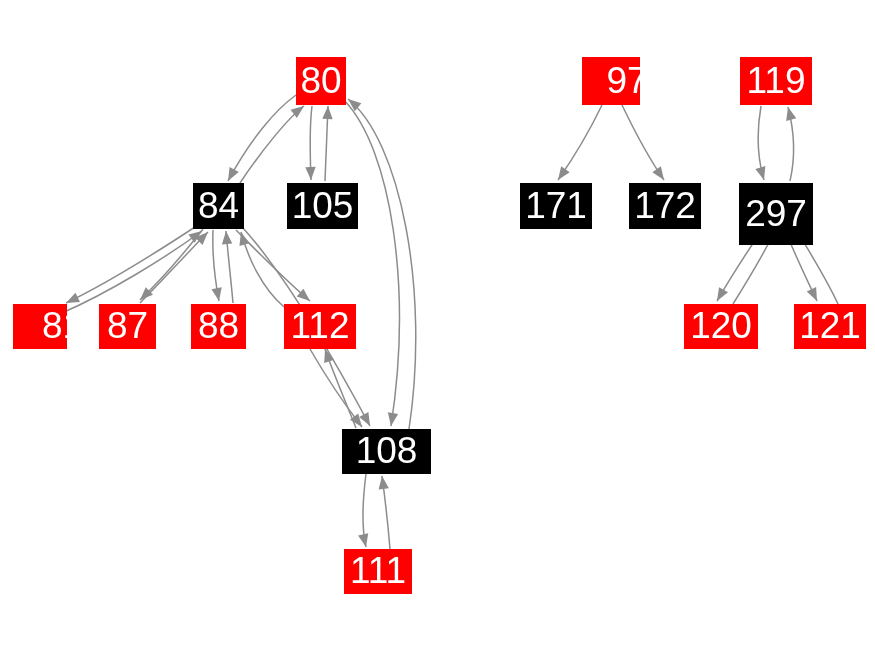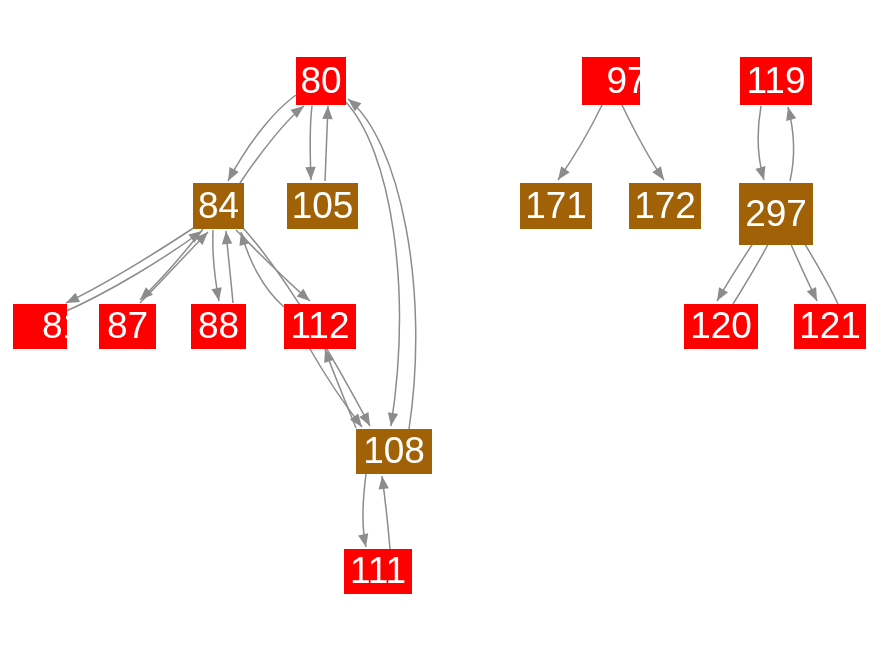--- a/index.html
+++ b/index.html
@@ -34,21 +34,21 @@
     font-family: "Liberation Sans", sans-serif;
     font-size: 37px;
     line-height: 1;
     letter-spacing: 0px;
     user-select: none;
   }
   .node-red {
     background: #fe0000;
   }
   .node-blue {
-    background: #a16207;
+    background: #000000;
   }
   .node-label {
     pointer-events: none;
     transform: translateY(-1px);
   }
   .edge-path {
     fill: none;
     stroke: #8c8c8c;
     stroke-width: 1.5px;
   }
@@ -155,21 +155,21 @@
       </div>
       <div class="graph-node node-red" style="left: 284px; top: 304px; width: 72px; height: 45px;">
         <span class="node-label">112</span>
       </div>
       <div class="graph-node node-red" style="left: 684px; top: 304px; width: 74px; height: 45px;">
         <span class="node-label">120</span>
       </div>
       <div class="graph-node node-red" style="left: 794px; top: 304px; width: 72px; height: 45px;">
         <span class="node-label">121</span>
       </div>
-      <div class="graph-node node-blue" style="left: 356px; top: 429px; width: 76px; height: 45px;">
+      <div class="graph-node node-blue" style="left: 342px; top: 429px; width: 89px; height: 45px;">
         <span class="node-label">108</span>
       </div>
       <div class="graph-node node-red" style="left: 344px; top: 549px; width: 68px; height: 45px;">
         <span class="node-label">111</span>
       </div>
     </div>
 
 </div>
 
 </body></html>

